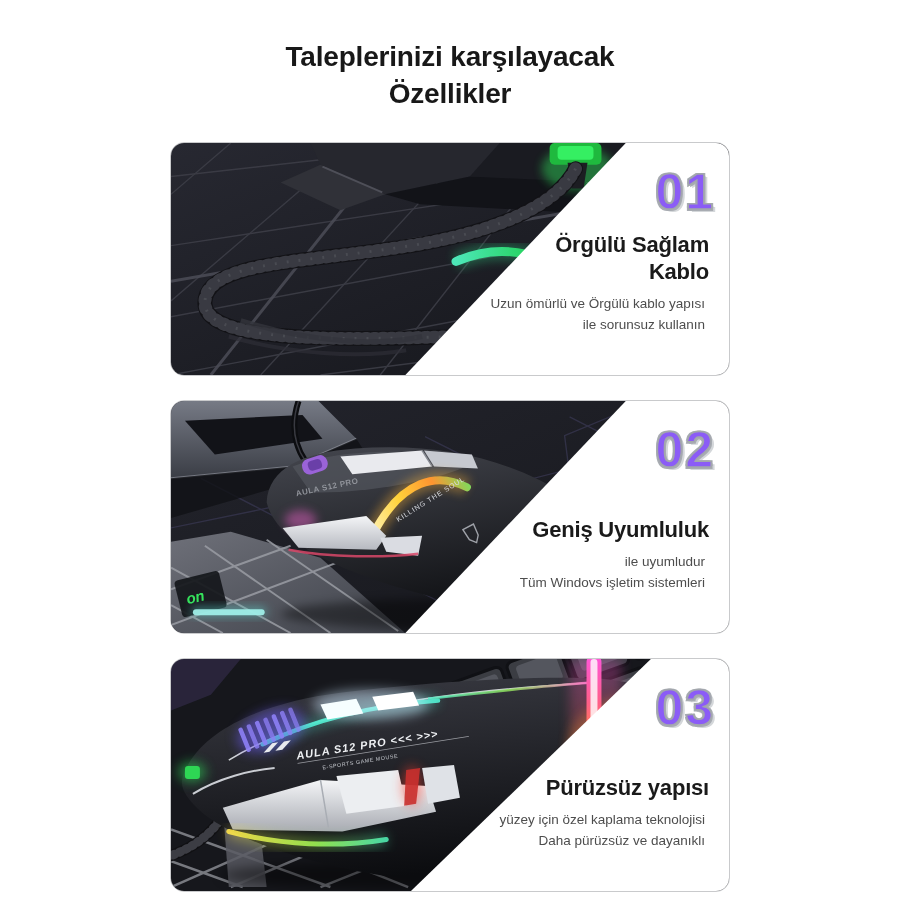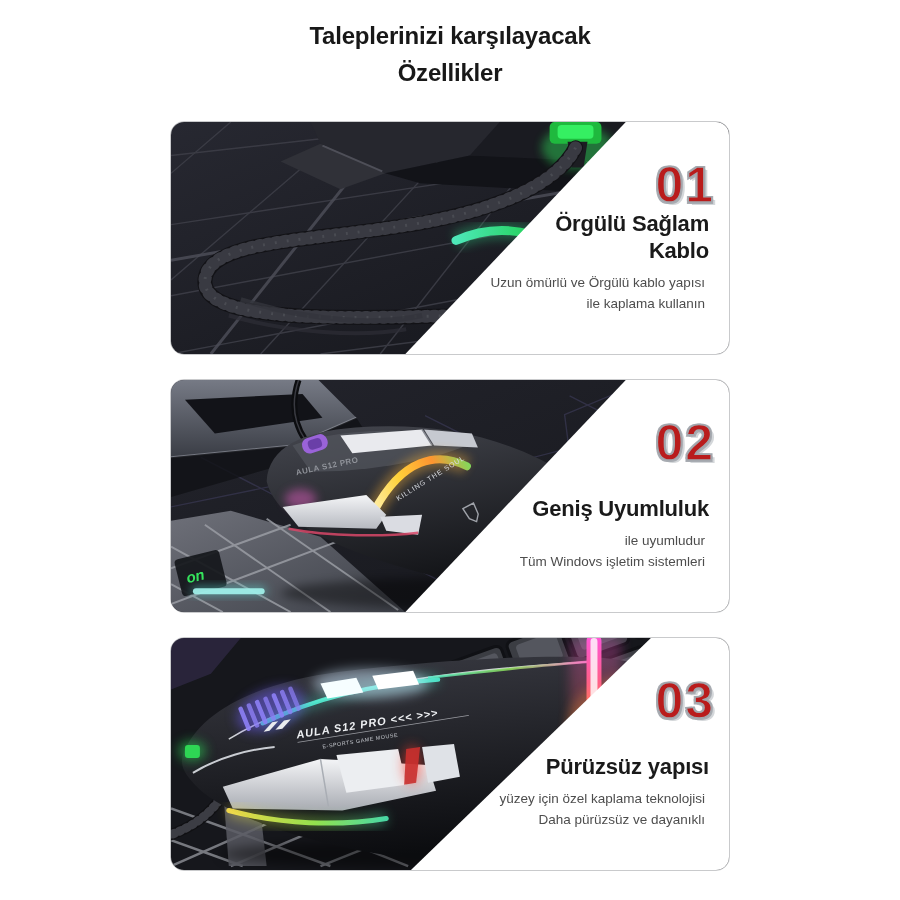--- a/index.html
+++ b/index.html
@@ -2,40 +2,40 @@
 <html><head>
 <meta charset="utf-8">
 <style>
   html,body{margin:0;padding:0;}
   body{
     width:900px;height:900px;background:#ffffff;overflow:hidden;
     font-family:"Liberation Sans", sans-serif;
     -webkit-font-smoothing:antialiased;
   }
   .page-title{
-    margin:17px auto 0 auto;text-align:center;
-    font-size:24px;line-height:37px;font-weight:bold;color:#181818;
+    margin:38px auto 0 auto;text-align:center;
+    font-size:28px;line-height:37px;font-weight:bold;color:#181818;
     letter-spacing:-0.2px;
   }
   .page-title .tline{display:block;}
   .cards{width:560px;margin:30px auto 0 auto;}
   .card{
     position:relative;width:560px;height:234px;margin-bottom:24px;
     border:1px solid #c9cacc;border-radius:14px;overflow:hidden;
     background:#ffffff;box-sizing:border-box;
   }
   .photo{position:absolute;left:0;top:0;width:100%;height:100%;display:block;}
   .wedge{
     position:absolute;left:0;top:0;width:100%;height:100%;background:#ffffff;
     clip-path:polygon(81.5% 0%, 100% 0%, 100% 100%, 42% 100%);
   }
   .card-number{
-    position:absolute;top:38px;right:14px;
+    position:absolute;top:24px;right:14px;
     font-size:50px;line-height:1;font-weight:bold;letter-spacing:2px;
-    color:#b91c1c;
+    color:#8b5cf6;
     -webkit-text-stroke:1.3px #a2a6ac;
     text-shadow:-1.5px -1.5px 0 #a8acb2, 1.5px -1.5px 0 #a8acb2,
                 -1.5px 1.5px 0 #a8acb2, 1.5px 1.5px 0 #a8acb2,
                  3.5px 3px 0 #d4d7da;
   }
   .card-text{position:absolute;right:20px;bottom:36px;text-align:right;max-width:250px;}
   .card-heading{
     margin:0 0 9px 0;font-size:22px;line-height:27px;font-weight:bold;color:#1a1a1a;
     letter-spacing:-0.2px;
   }
@@ -115,21 +115,21 @@
     </svg>
     <div class="wedge"></div>
     <div class="card-number">01</div>
     <div class="card-text">
       <h2 class="card-heading">
         <span class="tline">Örgülü Sağlam</span>
         <span class="tline">Kablo</span>
       </h2>
       <p class="card-body">
         <span class="tline">Uzun ömürlü ve Örgülü kablo yapısı</span>
-        <span class="tline">ile kaplama kullanın</span>
+        <span class="tline">ile sorunsuz kullanın</span>
       </p>
     </div>
   </section>
 
   <section class="card">
     <svg class="photo" viewBox="0 0 560 234" preserveAspectRatio="none">
       <defs>
         <linearGradient id="p2bg" x1="0" y1="0" x2="1" y2="1">
           <stop offset="0" stop-color="#23242c"></stop>
             <stop offset="1" stop-color="#16171c"></stop>

